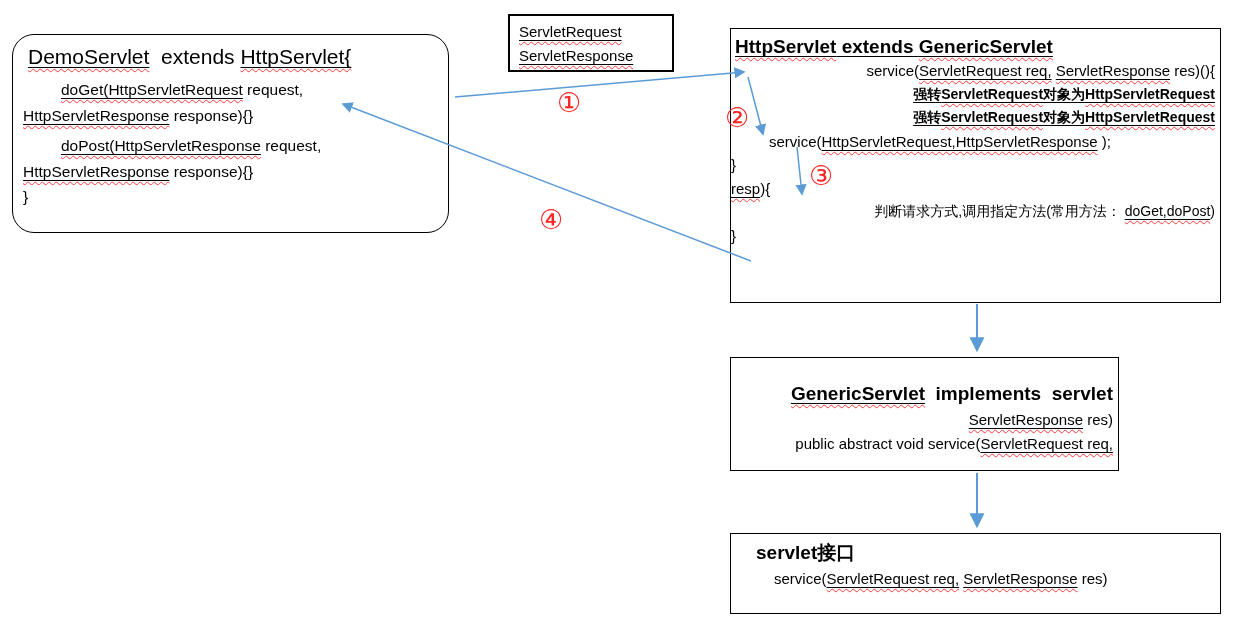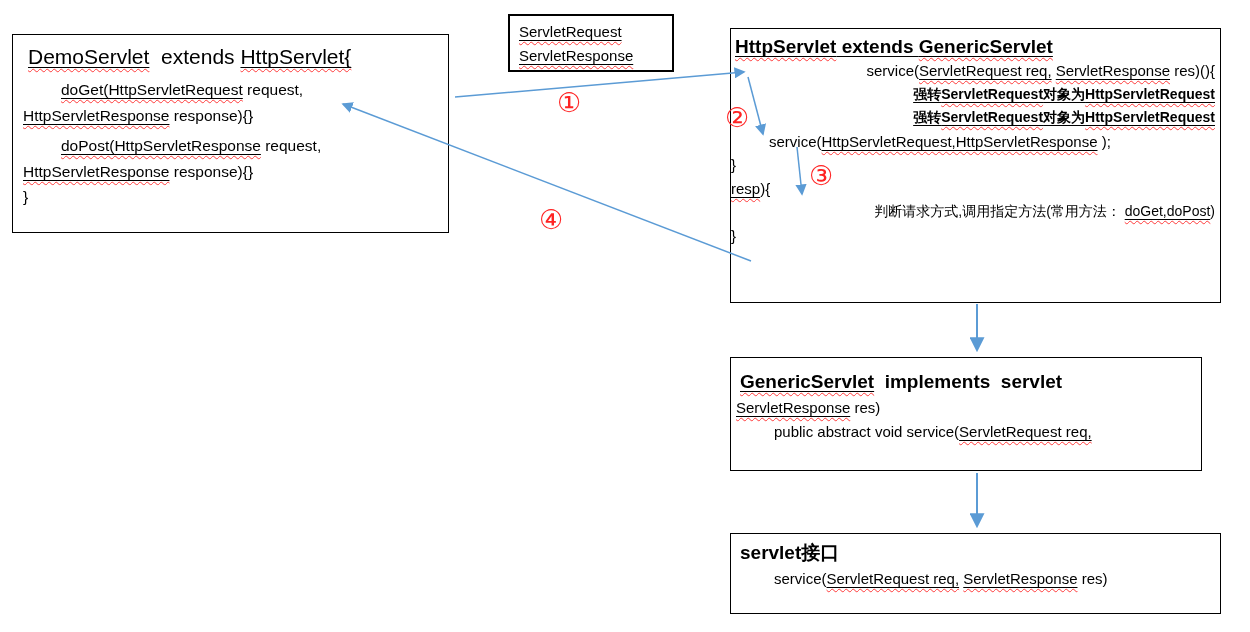--- a/index.html
+++ b/index.html
@@ -6,37 +6,37 @@
   .canvas{
     position:relative;width:1250px;height:632px;background:#ffffff;
     font-family:"Liberation Sans",sans-serif;color:#000;overflow:hidden;
   }
   .box{
     position:absolute;border:1.6px solid #000;background:#fff;box-sizing:border-box;
   }
   .box-title{font-weight:700;font-size:19px;line-height:25px;white-space:pre;}
   .ln{white-space:pre;}
   
-  #demo-box{left:12px;top:34px;width:437px;height:199px;padding:6px 10px;font-size:15.5px;}
+  #demo-box{left:12px;top:34px;width:437px;height:199px;padding:6px 10px;font-size:15.5px;border-radius:22px;}
   #demo-box .box-title{font-weight:400;font-size:21px;line-height:31px;margin-left:5px;margin-bottom:4px;}
   #demo-box .ln{line-height:25.5px;}
   
   #rr-box{left:508px;top:14px;width:166px;height:58px;padding:4px 9px;font-size:15px;border-width:2px;}
   #rr-box .ln{line-height:24px;}
   
   #http-box{left:730px;top:28px;width:491px;height:275px;padding:5px 5px 5px 0;font-size:15px;}
   #http-box .box-title{margin-left:4px;}
   #http-box .ln{line-height:23.5px;}
   
-  #generic-box{left:730px;top:357px;width:472px;height:114px;padding:11px 5px;font-size:15px;}
+  #generic-box{left:730px;top:357px;width:389px;height:114px;padding:23px 5px;font-size:15px;text-align:right;}
   #generic-box .box-title{margin-left:4px;margin-bottom:2px;}
   #generic-box .ln{line-height:24px;}
   
   #servlet-box{left:730px;top:533px;width:491px;height:81px;padding:6px 5px;font-size:15px;}
-  #servlet-box .box-title{margin-left:4px;margin-bottom:2px;}
+  #servlet-box .box-title{margin-left:20px;margin-bottom:2px;}
   #servlet-box .ln{line-height:24px;}
   
   .ml-38{margin-left:38px;} .ml-25{margin-left:38px;} .ml-22{margin-left:22px;}
   .ml-12{margin-left:12px;text-align:right;} .ml-9{margin-left:9px;}
   .mt-5{margin-top:5px;} .gap{margin-top:23px;}
   .cn{font-size:14px;text-align:right;}
   
   .sg{text-decoration-skip-ink:none;}
   .wv{text-decoration-line:underline;text-decoration-style:wavy;text-decoration-color:#ff3b3b;
       text-decoration-thickness:1px;text-underline-offset:4px;}

